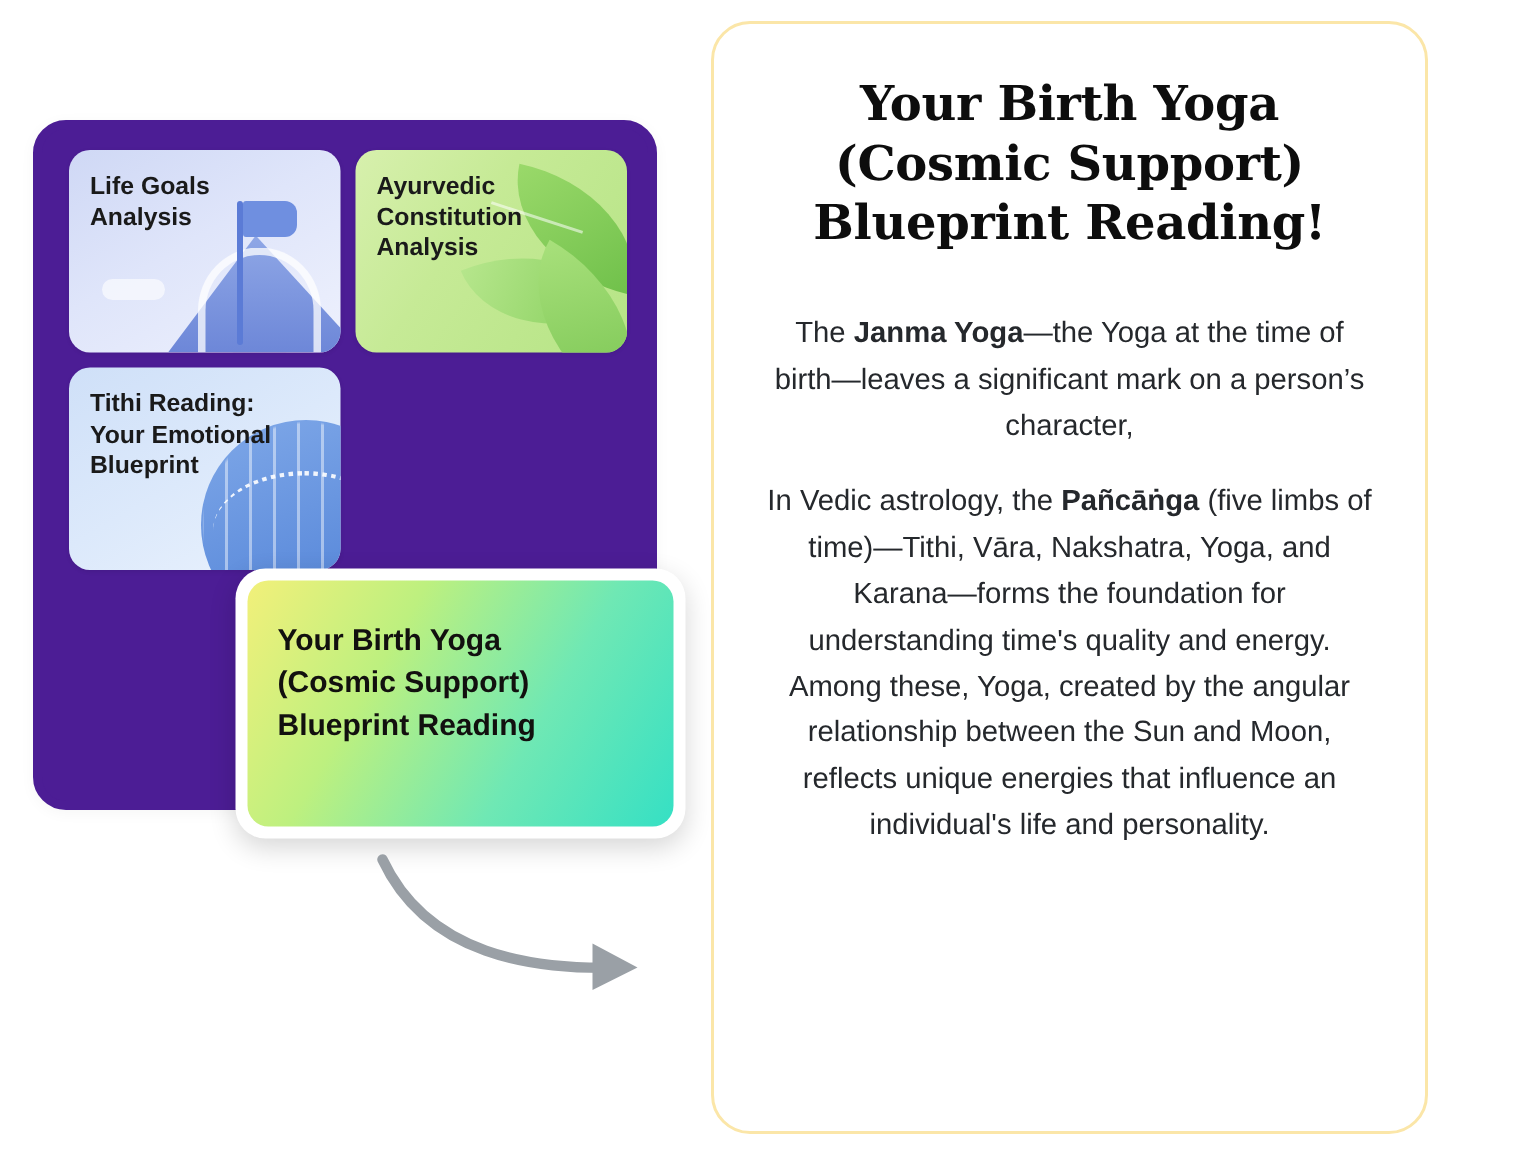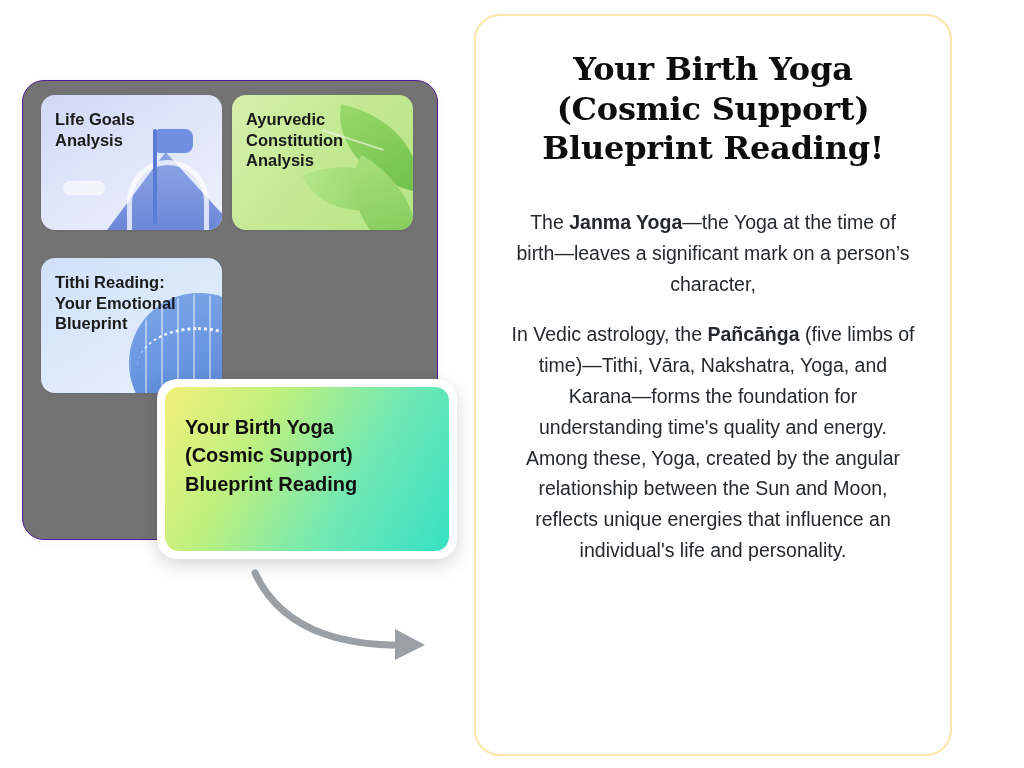--- a/index.html
+++ b/index.html
@@ -16,22 +16,22 @@
     height: 768px;
   }
 
   
   .card-panel {
     position: absolute;
     left: 22px;
     top: 80px;
     width: 416px;
     height: 460px;
-    background: #737373;
-    border: 1px solid #4c1d95;
+    background: #4c1d95;
+    border: 6px solid #4c1d95;
     border-radius: 22px;
     box-shadow: 0 2px 10px rgba(0,0,0,0.04);
   }
   .card-grid {
     position: absolute;
     left: 18px;
     top: 14px;
     width: 372px;
     display: flex;
     flex-wrap: wrap;
@@ -130,21 +130,20 @@
   }
   .c4 .planet-purple {
     position: absolute; left: 48px; bottom: -20px; width: 54px; height: 54px;
     border-radius: 50%;
     background: linear-gradient(150deg,#b09ae8,#8a6fd6);
   }
 
   
   .c5 {
     background: linear-gradient(150deg,#cfe0f8 0%, #dce9fb 50%, #eaf2fd 100%);
-    margin-top: 18px;
   }
   .c5 .label { font-size: 16.5px; }
   .c5 .dome {
     position: absolute; left: 88px; bottom: -40px; width: 140px; height: 140px;
     border-radius: 50%;
     background: linear-gradient(160deg,#7fa8e8,#4d7fd6);
   }
   .c5 .dome-line {
     position: absolute; left: 88px; bottom: -40px; width: 140px; height: 140px;
     border-radius: 50%;

